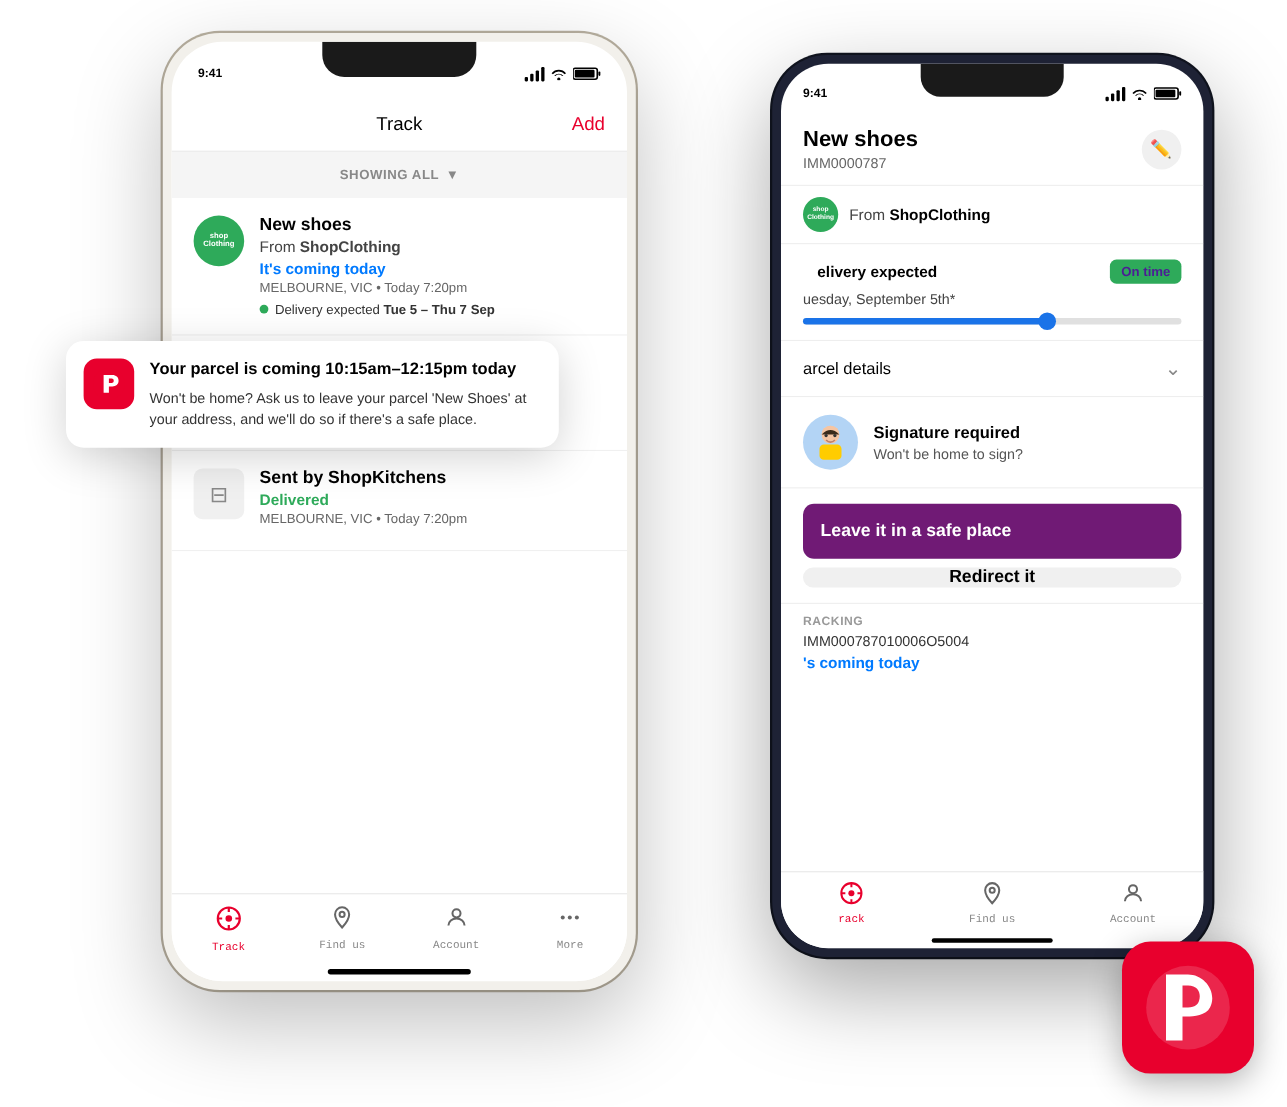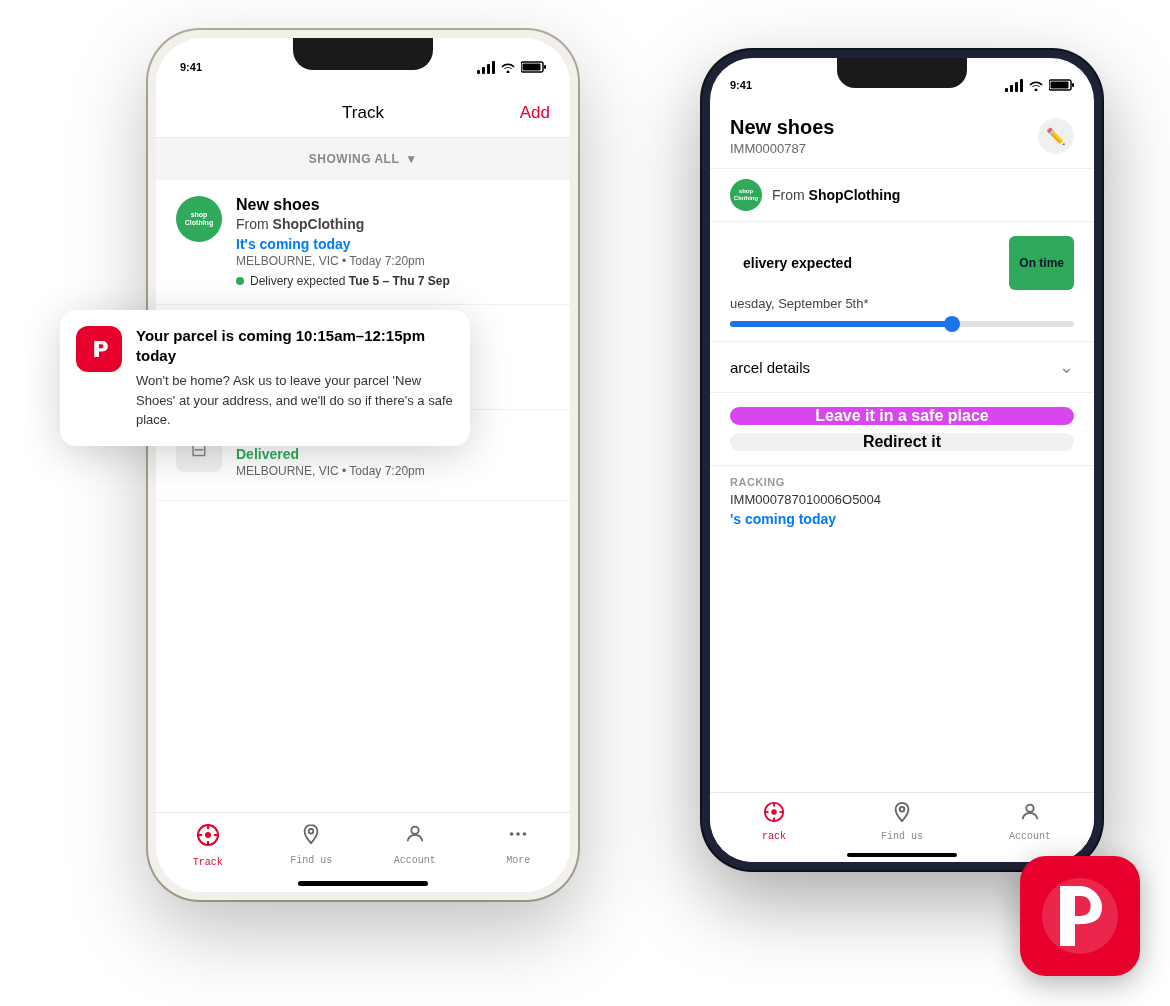--- a/index.html
+++ b/index.html
@@ -216,21 +216,21 @@
       width: 130px; height: 5px;
       background: #000;
       border-radius: 3px;
     }
 
     
     .notification-card {
       position: absolute;
       left: 60px;
       top: 310px;
-      width: 410px;
+      width: 448px;
       background: #fff;
       border-radius: 16px;
       box-shadow: 0 8px 40px rgba(0,0,0,0.18);
       padding: 16px;
       display: flex;
       gap: 14px;
       z-index: 20;
     }
     .notif-icon {
       width: 46px;
@@ -359,24 +359,24 @@
       margin-bottom: 6px;
       margin-left: 13px;
     }
     .p2-delivery-label {
       font-size: 14px;
       font-weight: 700;
       color: #000;
     }
     .on-time-badge {
       background: #2eaa5a;
-      color: #0f172a;
+      color: #4c1d95;
       font-size: 12px;
       font-weight: 700;
-      padding: 20px 10px;
+      padding: 4px 10px;
       border-radius: 6px;
     }
     .p2-delivery-date {
       font-size: 13px;
       color: #444;
       margin-bottom: 10px;
     }
     .progress-bar-bg {
       height: 6px;
       background: #e0e0e0;
@@ -435,24 +435,24 @@
       color: #000;
       margin-bottom: 3px;
     }
     .p2-sig-sub {
       font-size: 13px;
       color: #555;
     }
 
     .p2-btn-red {
       margin: 14px 20px 8px;
-      background: #d946ef;
+      background: #701a75;
       color: white;
       border-radius: 10px;
-      text-align: center;
+      padding: 16px;
       font-size: 16px;
       font-weight: 700;
     }
     .p2-btn-gray {
       margin: 0 20px 14px;
       background: #f0f0f0;
       color: #000;
       border-radius: 10px;
       text-align: center;
       font-size: 16px;
@@ -714,20 +714,38 @@
             <div class="progress-dot"></div>
           </div>
         </div>
       </div>
 
       <div class="p2-parcel-details">
         <span class="p2-parcel-details-label">arcel details</span>
         <span style="color:#888;font-size:18px;">⌄</span>
       </div>
 
+      <div class="p2-signature-section">
+        <div class="delivery-avatar">
+
+          <svg width="40" height="40" viewBox="0 0 40 40">
+            <circle cx="20" cy="13" r="8" fill="#f5c5a3"></circle>
+            <rect x="10" y="22" width="20" height="14" rx="4" fill="#ffcc00"></rect>
+            <circle cx="20" cy="13" r="8" fill="#f5c5a3"></circle>
+            <path d="M12 13 Q20 5 28 13" fill="#3a2a1a"></path>
+            <circle cx="16" cy="14" r="1.5" fill="#333"></circle>
+            <circle cx="24" cy="14" r="1.5" fill="#333"></circle>
+            <path d="M16 18 Q20 22 24 18" fill="none" stroke="#c0806a" stroke-width="1.5"></path>
+          </svg>
+        </div>
+        <div>
+          <div class="p2-sig-title">Signature required</div>
+          <div class="p2-sig-sub">Won't be home to sign?</div>
+        </div>
+      </div>
 
       <div class="p2-btn-red">Leave it in a safe place</div>
       <div class="p2-btn-gray">Redirect it</div>
 
       <div class="p2-tracking-section">
         <div class="p2-tracking-label">RACKING</div>
         <div class="p2-tracking-num">IMM000787010006O5004</div>
         <div class="p2-coming-today">'s coming today</div>
       </div>
     </div>

